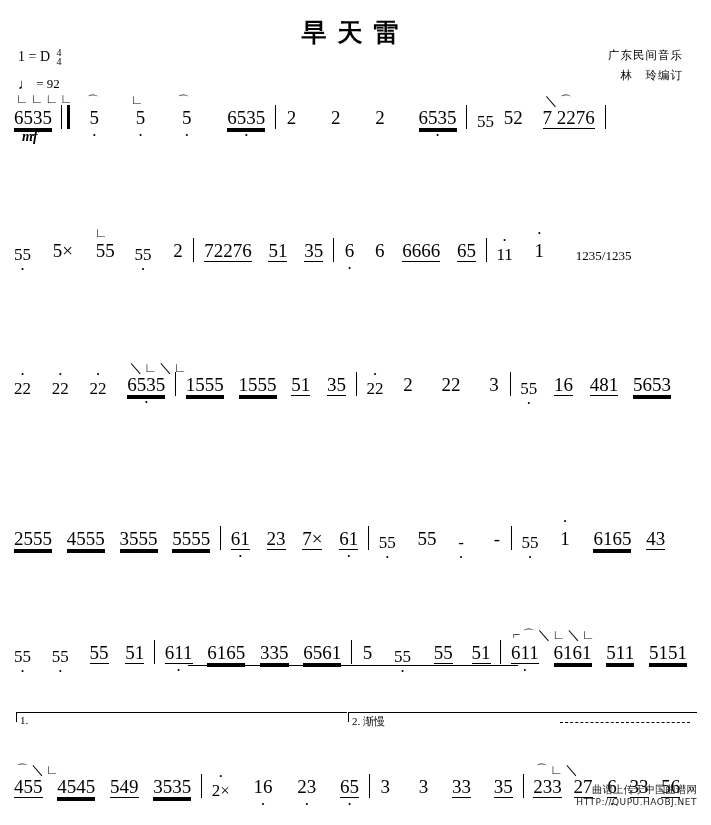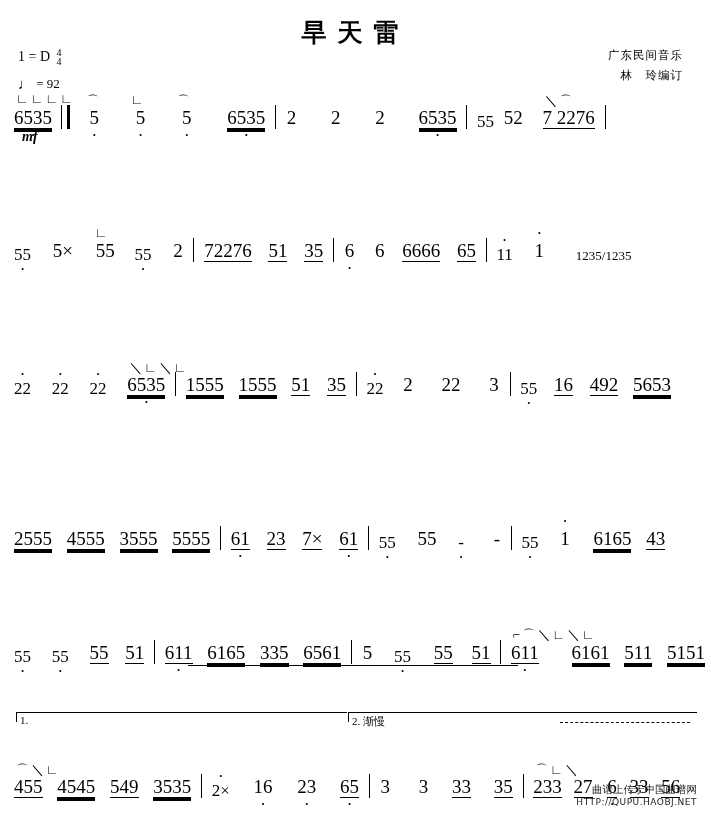--- a/index.html
+++ b/index.html
@@ -283,21 +283,21 @@
     <span class="grp u1" style="margin-left:10px;">51</span>
     <span class="grp u1" style="margin-left:12px;">35</span>
     <span class="bar"></span>
     <span class="stack dotu">22</span>
     <span class="n" style="margin-left:14px;">2</span>
     <span class="n" style="margin-left:22px;">22</span>
     <span class="n" style="margin-left:22px;">3</span>
     <span class="bar"></span>
     <span class="stack dotd">55</span>
     <span class="grp u1" style="margin-left:12px;">16</span>
-    <span class="grp u1" style="margin-left:12px;">492</span>
+    <span class="grp u1" style="margin-left:12px;">481</span>
     <span class="grp u2" style="margin-left:10px;">5653</span>
   </div>
 
   <div class="row mline" style="top:388px;">
     <span class="grp u2">2555</span>
     <span class="grp u2" style="margin-left:10px;">4555</span>
     <span class="grp u2" style="margin-left:10px;">3555</span>
     <span class="grp u2" style="margin-left:10px;">5555</span>
     <span class="bar"></span>
     <span class="grp u1 dotd">61</span>
@@ -329,21 +329,21 @@
     <span class="bar"></span>
     <span class="n">5</span>
     <span class="stack dotd" style="margin-left:16px;">55</span>
     <span class="grp u1" style="margin-left:18px;">55</span>
     <span class="grp u1" style="margin-left:14px;">51</span>
     <span class="bar"></span>
     <span style="position:relative;">
       <span class="orn" style="left:2px; top:-16px;">⌐⌒＼∟＼∟</span>
       <span class="grp u1 dotd">611</span>
     </span>
-    <span class="grp u2" style="margin-left:28px;">6161</span>
+    <span class="grp u2" style="margin-left:10px;">6161</span>
     <span class="grp u2" style="margin-left:10px;">511</span>
     <span class="grp u2" style="margin-left:10px;">5151</span>
   </div>
 
   <div class="row mline" style="top:544px;">
     <span style="position:relative;">
       <span class="orn" style="left:2px; top:-15px;">⌒＼∟</span>
       <span class="grp u1">455</span>
     </span>
     <span class="grp u2" style="margin-left:10px;">4545</span>

